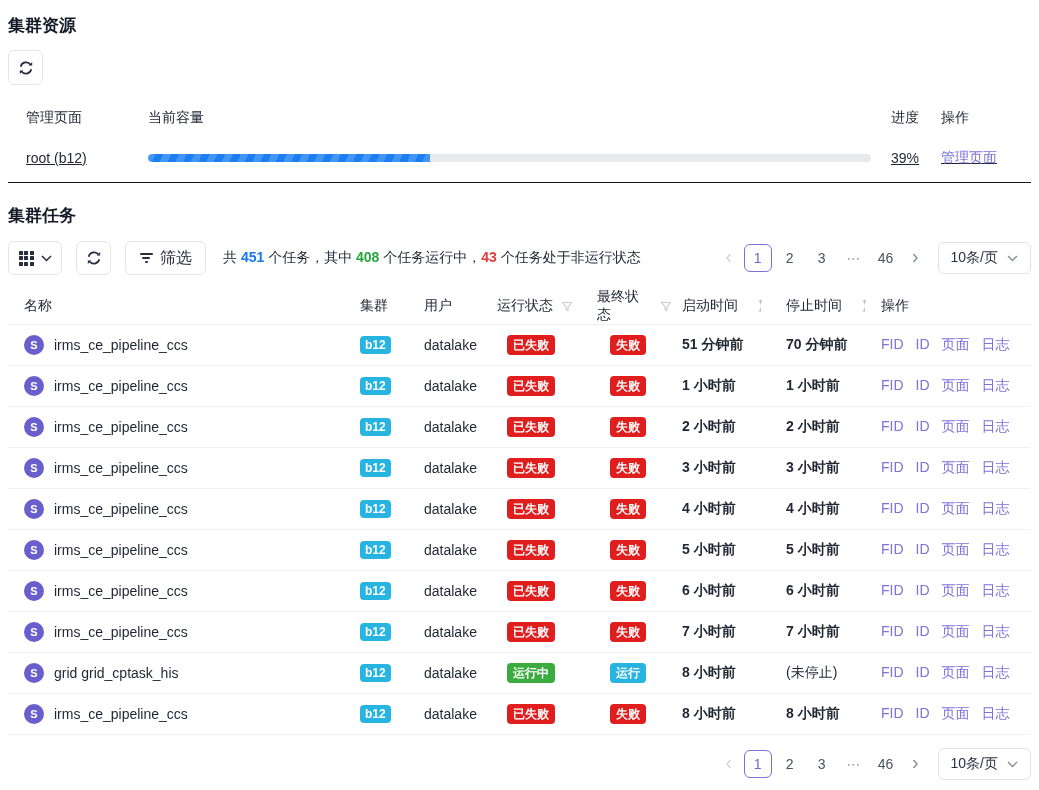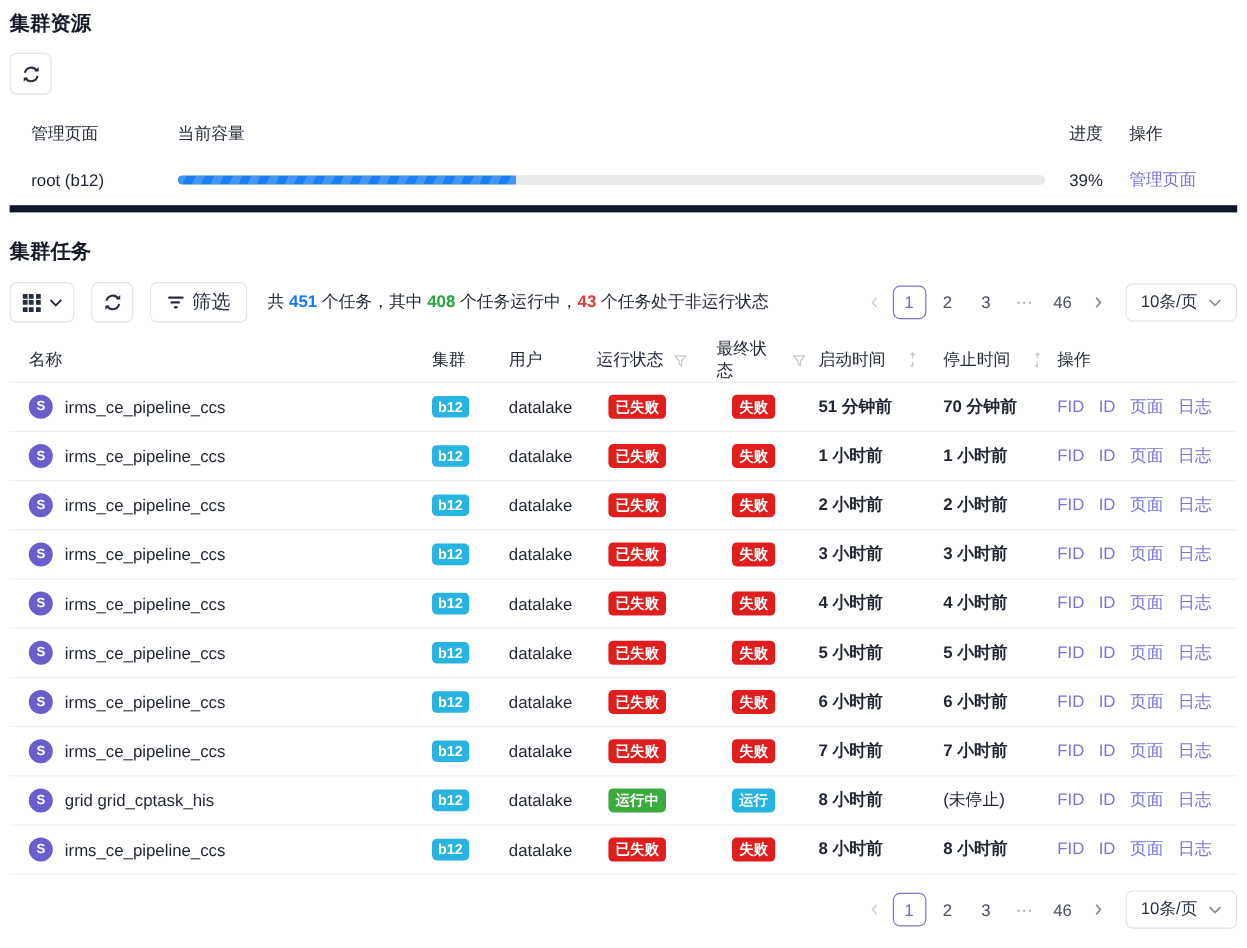--- a/index.html
+++ b/index.html
@@ -3,21 +3,21 @@
 <meta charset="utf-8">
 <style>
   * { box-sizing: border-box; margin: 0; padding: 0; }
   html,body { width:1039px; height:790px; overflow:hidden; }
   body {
     font-family: "Liberation Sans", "DejaVu Sans", sans-serif;
     font-size: 14px; color: #1f2531; background: #fff;
   }
   .page { padding: 0 8px; }
   .sec-title { font-size: 17px; font-weight: 700; color: #141a26; }
-  .t-res { margin-top: 8px; }
+  .t-res { margin-top: 14px; }
   .t-task { margin-top: 21px; }
 
   
   .btn {
     height: 34px; border: 1px solid #e2e5ea; border-radius: 6px; background: #fff;
     display: inline-flex; align-items: center; justify-content: center; cursor: pointer;
   }
   .icon-btn { width: 35px; height: 35px; margin-top: 13px; }
   .btn-grid { width: 54px; gap: 7px; margin-right: 14px; }
   .btn-refresh { width: 35px; margin-right: 14px; }
@@ -26,21 +26,21 @@
   
   .grid-icon { display: grid; grid-template-columns: repeat(3, 4px); grid-auto-rows: 4px; gap: 1.5px; }
   .grid-icon i { background: #262d3d; border-radius: 0.5px; }
   .flt { display: flex; flex-direction: column; align-items: center; gap: 2.6px; width: 14px; }
   .flt i { height: 1.8px; background: #262d3d; border-radius: 1px; display: block; }
   .flt i:nth-child(1) { width: 13px; } .flt i:nth-child(2) { width: 8px; } .flt i:nth-child(3) { width: 3px; }
 
   
   .rhead, .rrow { display: grid; grid-template-columns: 140px 1fr 52px 98px; align-items: center; }
   .rhead { margin-top: 17px; height: 32px; color: #232a38; }
-  .rrow { height: 49px; border-bottom: 6px solid #0f172a; }
+  .rrow { height: 49px; border-bottom: 1px solid #0f172a; text-decoration: underline; }
   .rc1 { padding-left: 18px; }
   .rc2 { padding-right: 10px; }
   .rc3 { padding-left: 10px; }
   .rc4 { padding-left: 8px; }
   .pbar { height: 8px; background: #e8e9eb; border-radius: 4px; overflow: hidden; }
   .pfill {
     height: 100%; background-color: #1b7ff2; border-radius: 4px 0 0 4px;
     background-image: repeating-linear-gradient(115deg, rgba(255,255,255,0.18) 0 7px, transparent 7px 14px);
   }
   .link { color: #7b72da; cursor: pointer; text-decoration: none; }

